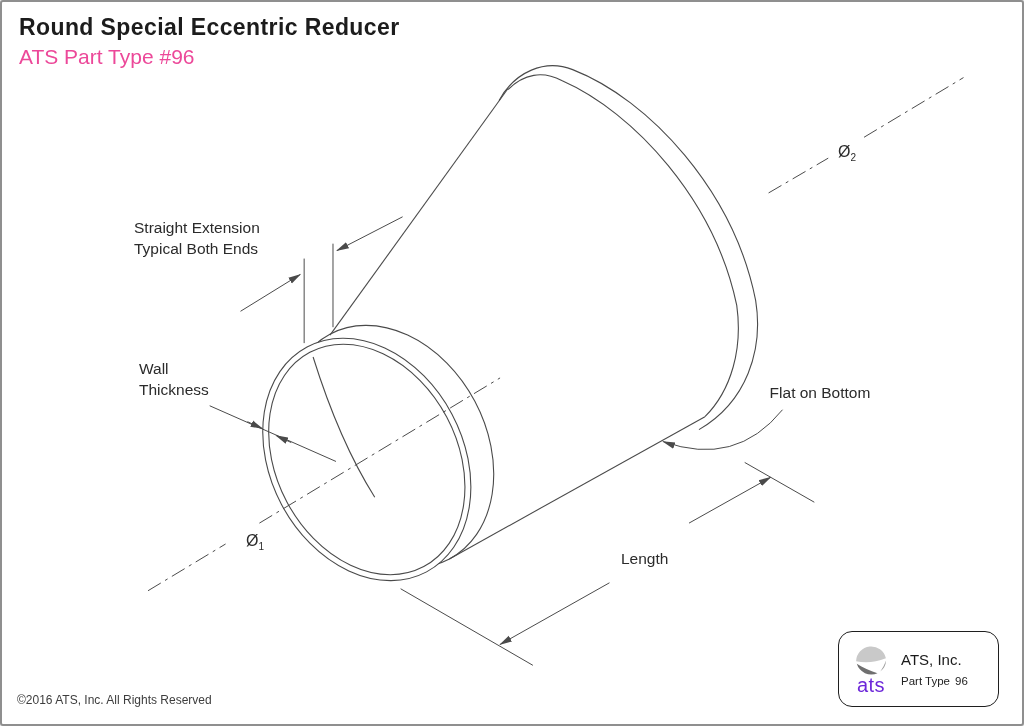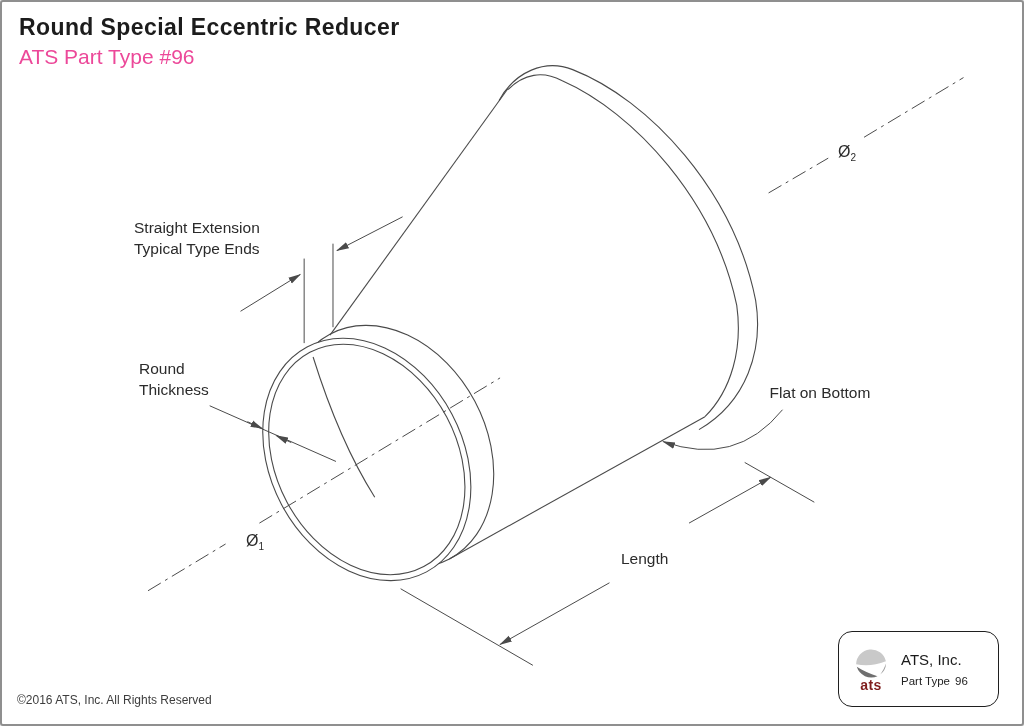--- a/index.html
+++ b/index.html
@@ -21,21 +21,21 @@
   .lbl-d2{left:836px;top:139px;}
   .lbl-fob{left:742px;top:380px;width:152px;text-align:center;}
   .lbl-len{left:619px;top:546px;}
   .copyright{position:absolute;left:15px;top:691px;font-size:12px;color:#3d3d3d;}
   .badge{
     position:absolute;left:836px;top:629px;width:161px;height:76px;box-sizing:border-box;
     border:1.6px solid var(--badge_border,#1f1f1f);border-radius:14px;background:#fff;
     display:flex;align-items:center;padding:4px 8px 4px 10px;
   }
   .badge-logo{width:44px;display:flex;flex-direction:column;align-items:center;}
-  .logo-text{font-size:14px;font-weight:700;color:#7f1d1d;margin-top:-2px;letter-spacing:.5px;}
+  .logo-text{font-size:20px;font-weight:400;color:#6d28d9;margin-top:-2px;letter-spacing:.5px;}
   .badge-info{margin-left:8px;}
   .company{font-size:15px;color:#1a1a1a;margin-bottom:7px;}
   .parttype{font-size:11.5px;color:#222;}
   .parttype .ptv{margin-left:5px;}
 </style>
 </head>
 <body>
 
 <div class="page">
 
@@ -83,25 +83,25 @@
     </g>
   </svg>
 
   <div class="hdr">
     <div class="title">Round Special Eccentric Reducer</div>
     <div class="subtitle">ATS Part Type #96</div>
   </div>
 
   <div class="lbl lbl-se">
     <div>Straight Extension</div>
-    <div>Typical Type Ends</div>
+    <div>Typical Both Ends</div>
   </div>
 
   <div class="lbl lbl-wall">
-    <div>Round</div>
+    <div>Wall</div>
     <div>Thickness</div>
   </div>
 
   <div class="lbl lbl-dia lbl-d1"><span>Ø</span><sub>1</sub></div>
 
   <div class="lbl lbl-dia lbl-d2"><span>Ø</span><sub>2</sub></div>
 
   <div class="lbl lbl-fob">
     <div>Flat on Bottom</div>
   </div>

